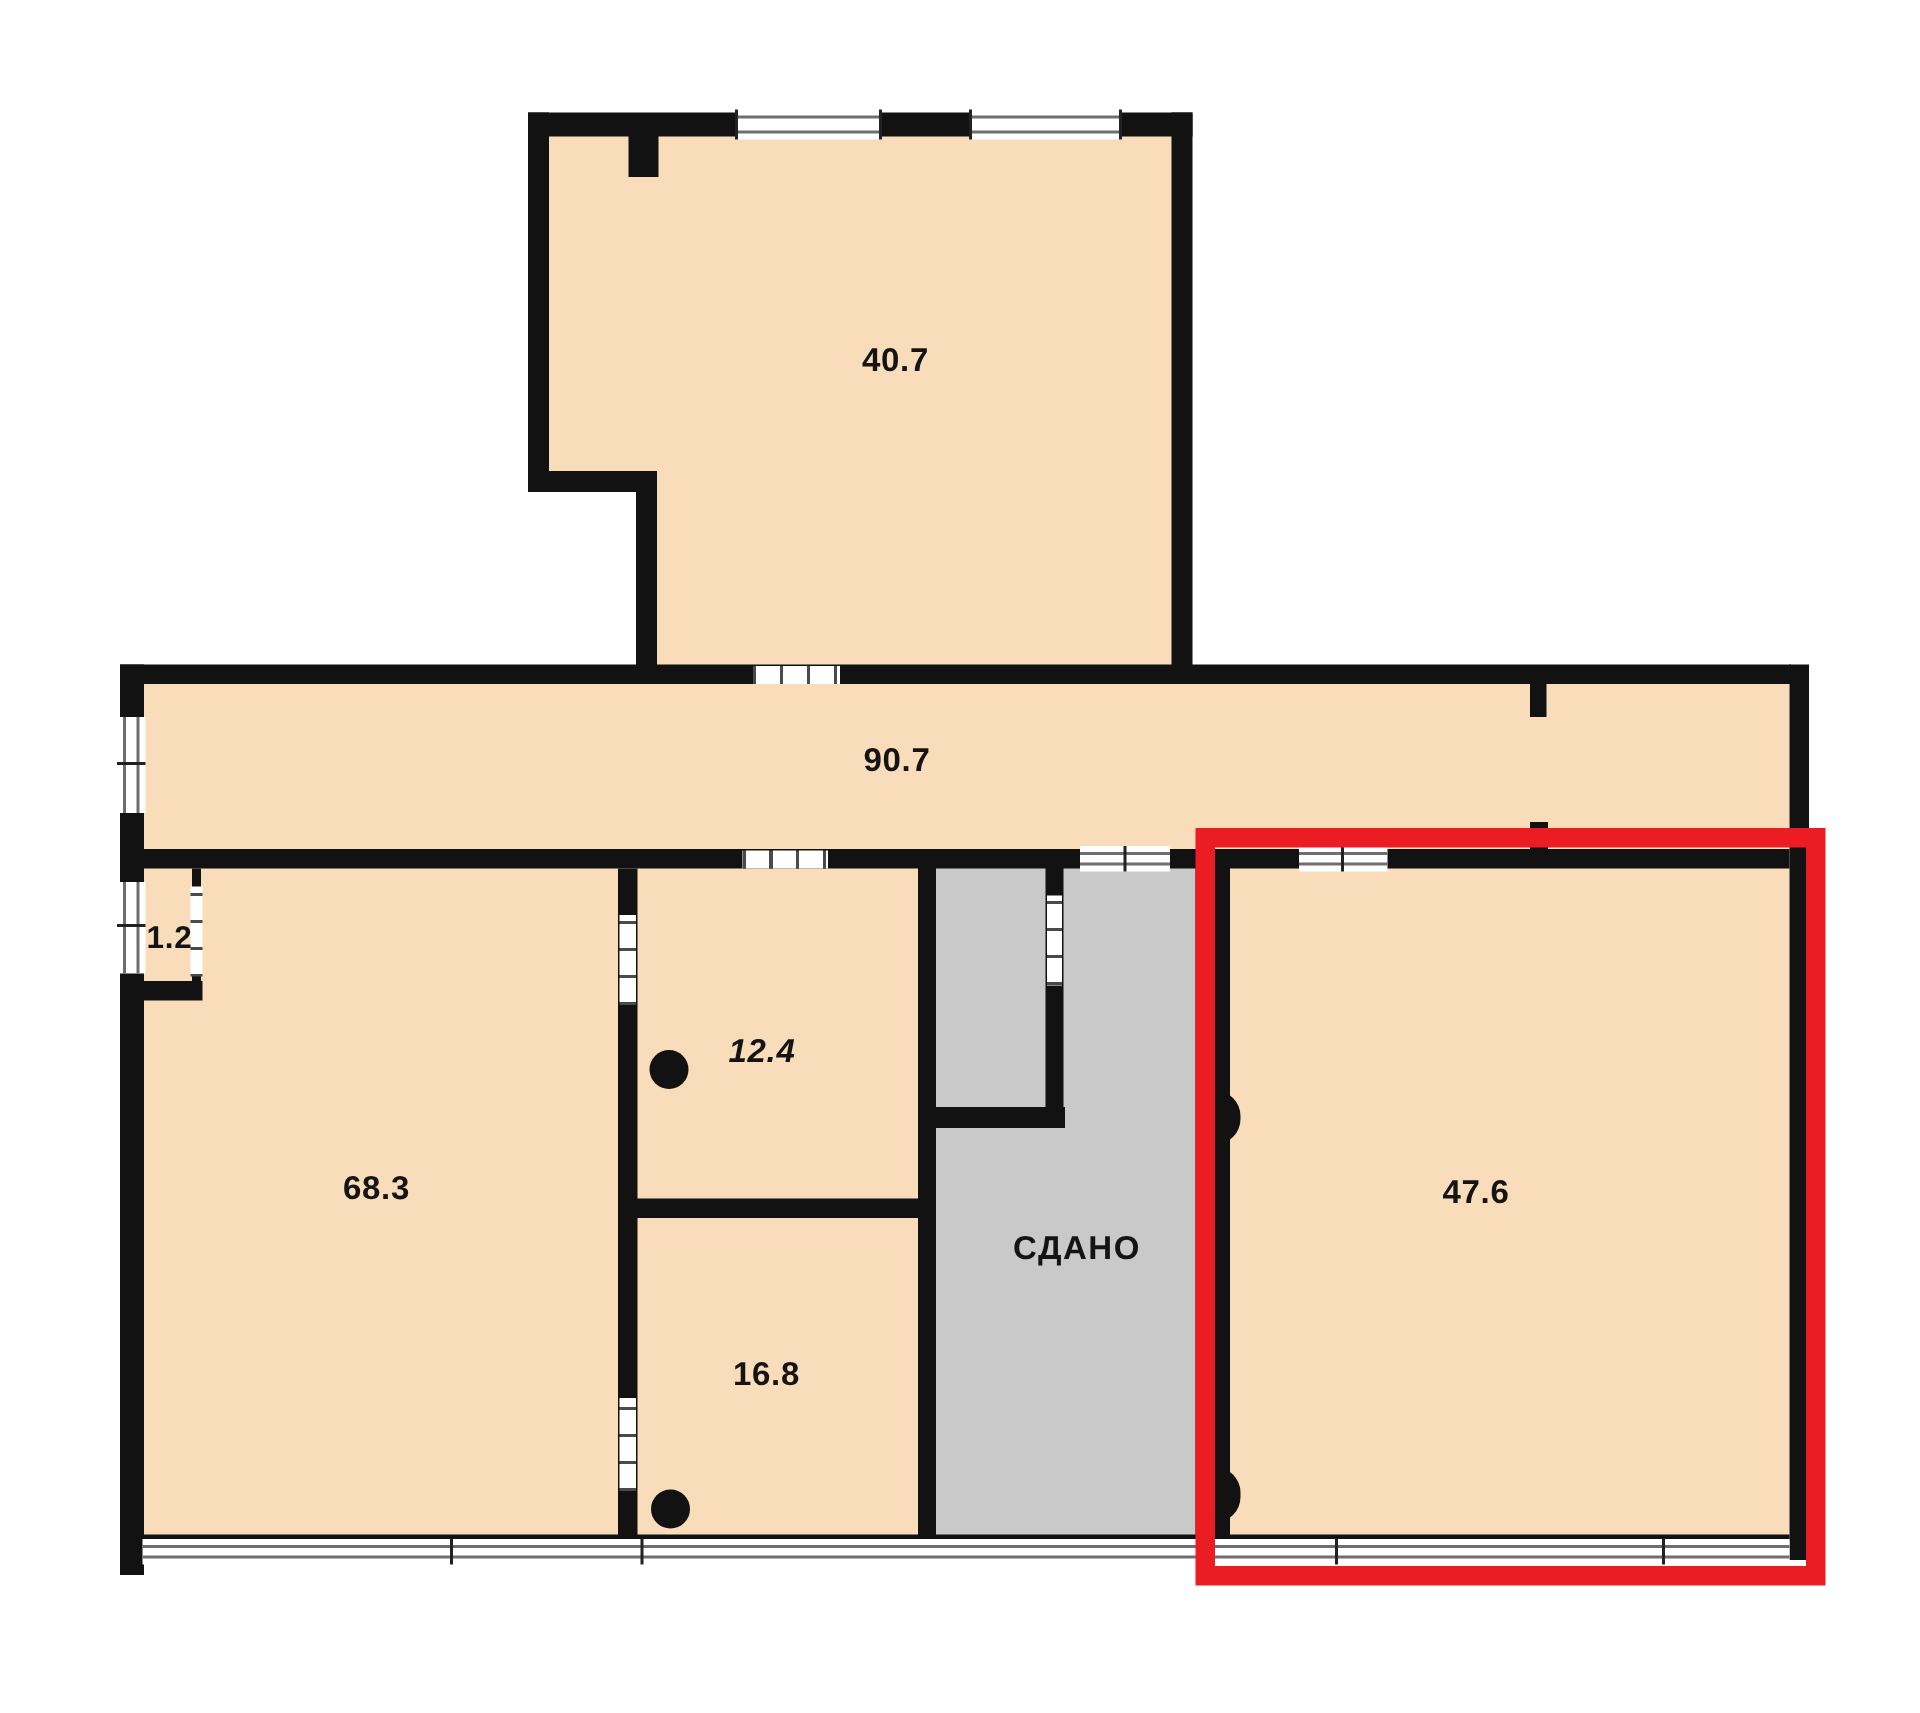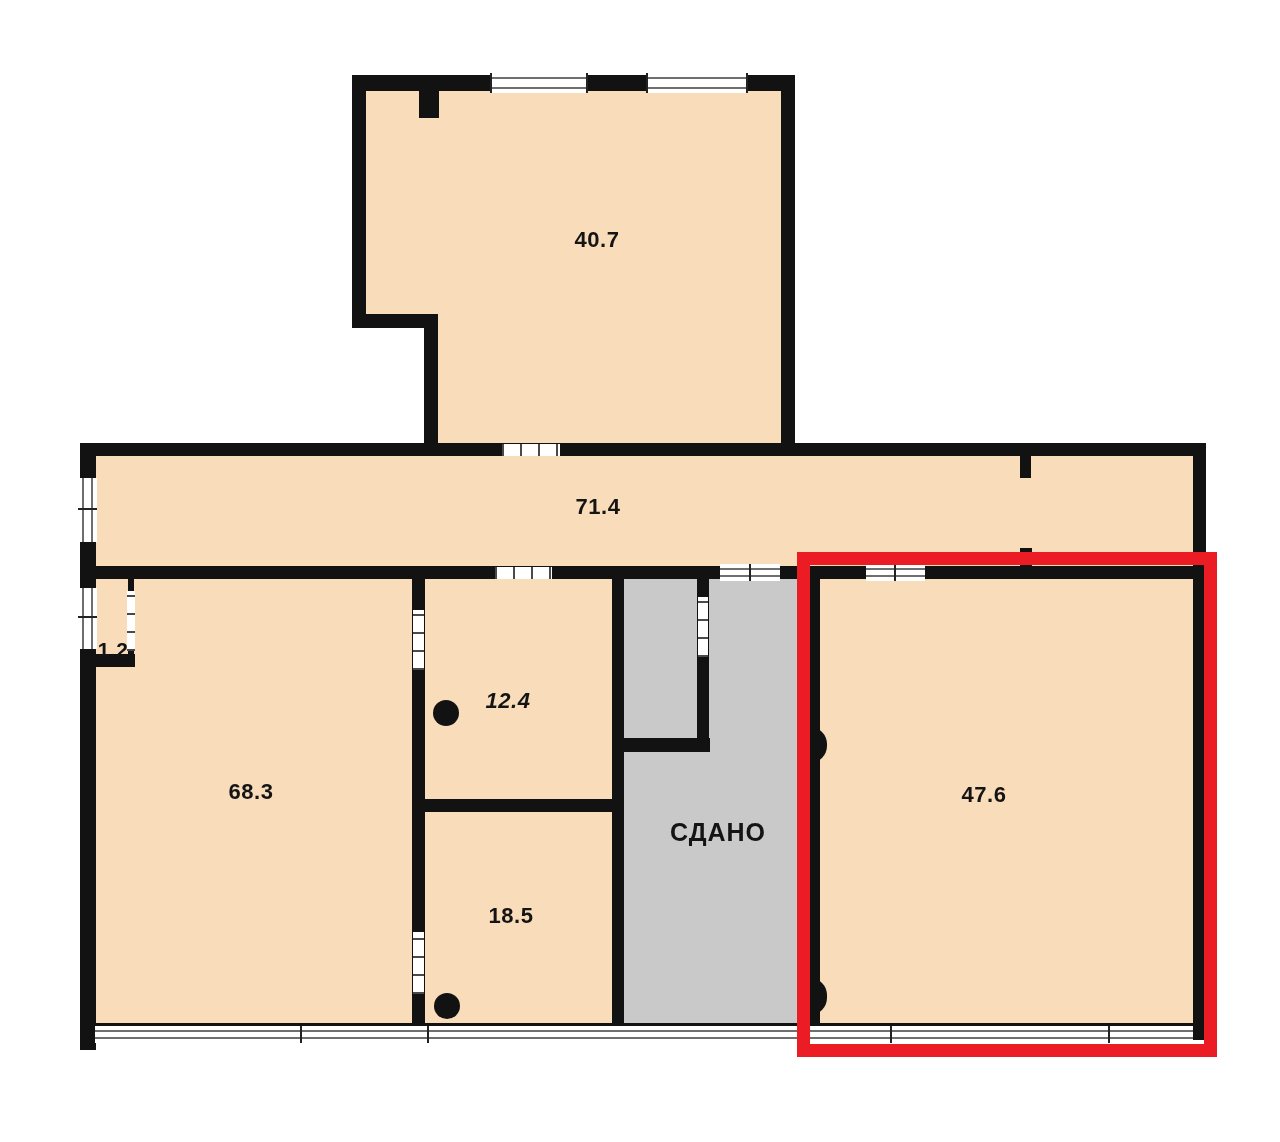--- a/index.html
+++ b/index.html
@@ -18,21 +18,21 @@
   .win .tick{position:absolute;background:#222;}
   .win.h .tick,.band .tick{top:0;bottom:0;width:2px;}
   .win.v .tick{left:0;right:0;height:2px;}
   .door-h{position:absolute;background:repeating-linear-gradient(90deg,#4a4a4a 0 2px,#ffffff 2px 18px);}
   .door-v{position:absolute;background:repeating-linear-gradient(0deg,#4a4a4a 0 2px,#ffffff 2px 18px);}
   .dot{position:absolute;background:var(--wall,#121212);border-radius:50%;}
   .halfdisc{position:absolute;background:var(--wall,#121212);border-radius:0 18px 18px 0;}
   .highlight{position:absolute;border:13px solid var(--highlight-border,#EC1C24);box-sizing:border-box;}
   .room-label{position:absolute;transform:translate(-50%,-50%);font-weight:bold;font-size:22px;
               color:var(--label-text,#141414);white-space:nowrap;letter-spacing:0.5px;}
-  .room-label.big{font-size:25px;letter-spacing:1px;}
+  .room-label.big{font-size:22px;letter-spacing:1px;}
   .room-label.small{font-size:21px;}
 </style>
 </head>
 <body>
 
 <div class="plan">
 
   <div class="fill-room" style="left:360px;top:83px;width:430px;height:372px;"></div>
   <div class="fill-ext" style="left:352px;top:327px;width:73px;height:128px;"></div>
   <div class="fill-room" style="left:93px;top:453px;width:1100px;height:575px;"></div>
@@ -109,21 +109,21 @@
   <div class="door-v" style="left:127px;top:591px;width:8px;height:60px;"></div>
 
   <div class="dot" style="left:433px;top:700px;width:26px;height:26px;"></div>
   <div class="dot" style="left:434px;top:993px;width:26px;height:26px;"></div>
   <div class="halfdisc" style="left:810px;top:727px;width:17px;height:36px;"></div>
   <div class="halfdisc" style="left:810px;top:978px;width:17px;height:37px;"></div>
 
   <div class="highlight" style="left:797px;top:552px;width:420px;height:505px;"></div>
 
   <div class="room-label" style="left:597px;top:240px;">40.7</div>
-  <div class="room-label" style="left:598px;top:507px;">71.4</div>
-  <div class="room-label small" style="left:113px;top:650px;">1.2</div>
+  <div class="room-label" style="left:598px;top:507px;">90.7</div>
+  <div class="room-label small" style="left:113px;top:626px;">1.2</div>
   <div class="room-label" style="left:251px;top:792px;">68.3</div>
   <div class="room-label" style="left:508px;top:701px;font-style:italic;">12.4</div>
-  <div class="room-label" style="left:511px;top:916px;">18.5</div>
+  <div class="room-label" style="left:511px;top:916px;">16.8</div>
   <div class="room-label big" style="left:718px;top:832px;">СДАНО</div>
   <div class="room-label" style="left:984px;top:795px;text-align:right;">47.6</div>
 
 </div>
 
 </body></html>

